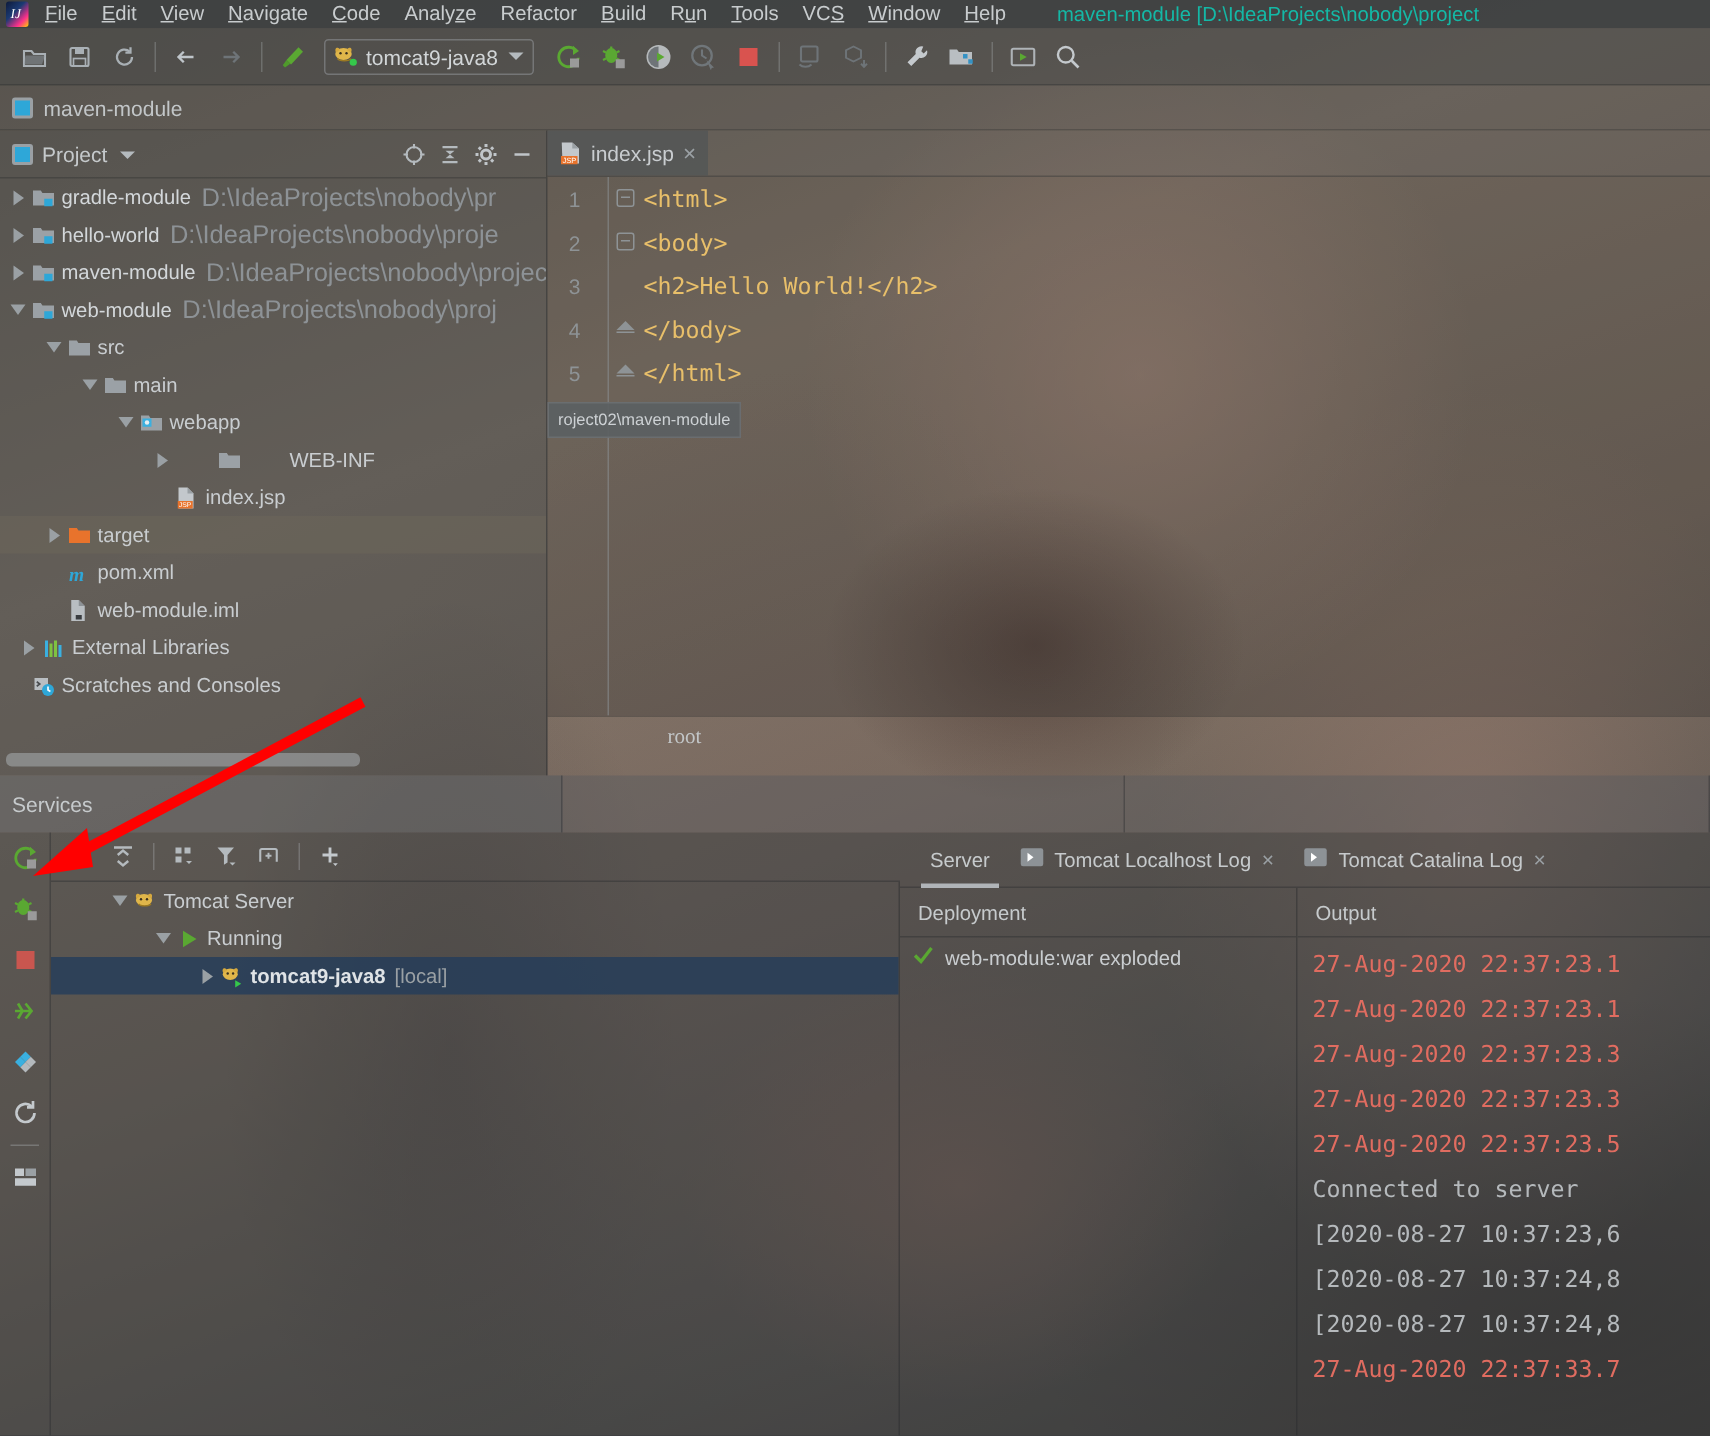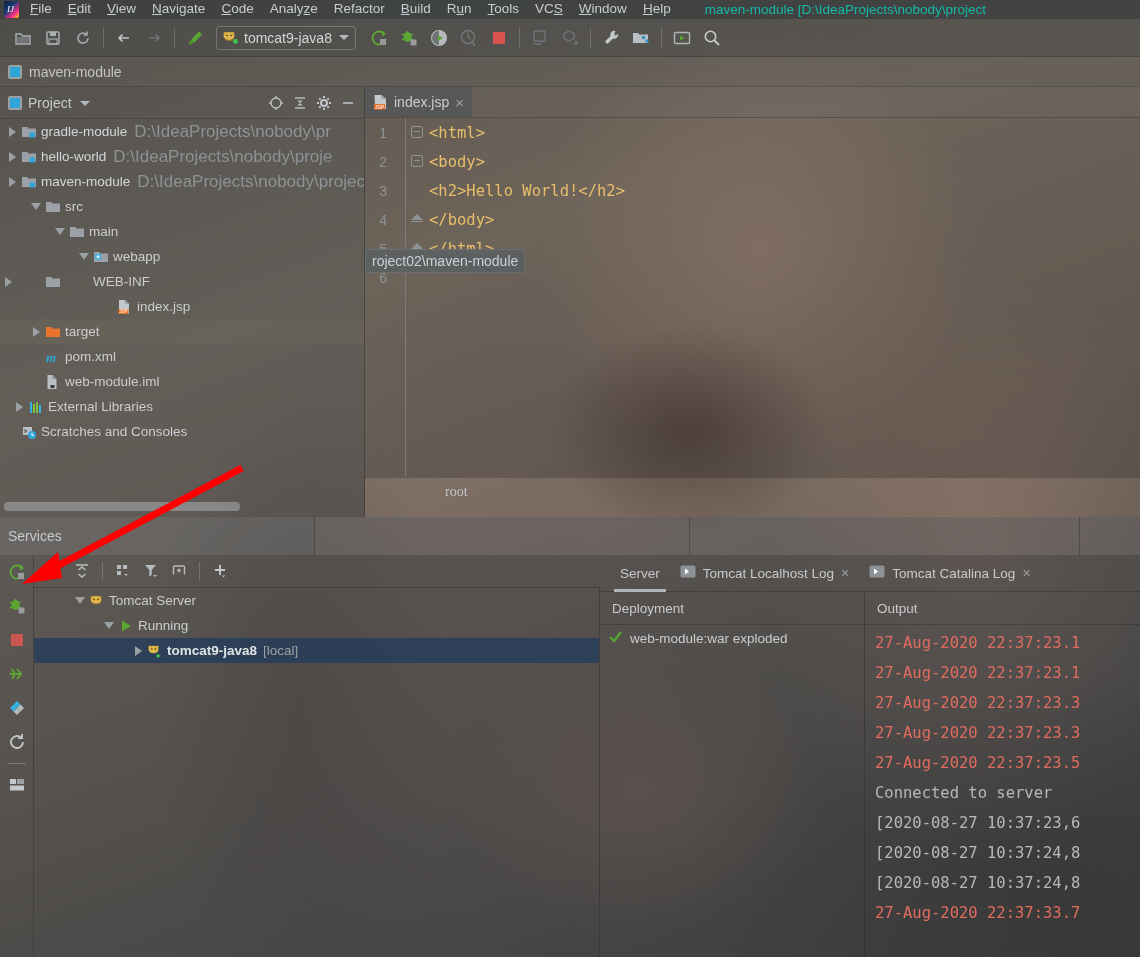--- a/index.html
+++ b/index.html
@@ -191,24 +191,24 @@
   }
   .fold.end::before { top: 8px; left: 0; width: 12px; }
   .guideline {
     position: absolute; left: 40px; top: 0; bottom: 0; width: 1px;
     background: rgba(140,145,150,0.55);
   }
   .ctext { white-space: pre; }
   .tag { color: #e8bf6a; }
 
   #tooltip {
-    position: absolute; left: 0; top: 162px; height: 24px;
+    position: absolute; left: 0; top: 181px; height: 24px;
     padding: 0 6px; display:flex; align-items:center;
     background: rgba(91,95,98,0.92);
-    color: #cdd1d4; font-size: 14px;
+    color: #cdd1d4; font-size: 11px;
     font-family: "Liberation Sans", sans-serif;
     border: 1px solid rgba(120,124,128,0.5);
     white-space: nowrap; z-index: 5; text-align: right;
   }
 
   #breadcrumb-bar {
     position: absolute; left: 0; right: 0; bottom: 0; height: 40px;
     border-top: 1px solid rgba(40,42,44,0.35);
     font-family: Liberation Serif, serif;
   }
@@ -216,21 +216,21 @@
     padding-left: 80px; line-height: 28px; color: #c2c6c8; font-size: 14px;
   }
 
   
   #splitter-row {
     position: absolute; left: 0; top: 517px; width: 1140px; height: 38px;
     background: rgba(88,92,96,0.45);
     display: flex; align-items: center;
   }
   #services-tab-head {
-    width: 315px; height: 38px; display: flex; align-items: center;
+    width: 375px; height: 38px; display: flex; align-items: center;
     padding-left: 8px; color: #c6cacc; font-size: 14px;
     border-right: 1px solid rgba(40,42,44,0.4);
     background: rgba(90,94,98,0.35);
   }
   .sp-cell { height: 38px; border-right: 1px solid rgba(40,42,44,0.4); }
 
   
   #services {
     position: absolute; left: 0; top: 555px; width: 1140px; height: 402px;
     background: rgba(60,63,65,0.55);
@@ -540,20 +540,33 @@
             </div>
             <div class="ticon">
               <svg width="16" height="16" viewBox="0 0 16 16">
                 <path d="M1 3h5.2l1.1 1.6H15V13H1z" fill="#9ba1a6"></path>
                 <rect x="8.5" y="8.5" width="5.5" height="5" fill="#2ea7d8"></rect>
               </svg>
             </div>
             <span class="tlabel bold">maven-module</span>
             <span class="tpath">D:\IdeaProjects\nobody\project02\maven-module</span>
           </div>
+          <div class="tnode" style="padding-left: 4px;">
+            <div class="tw">
+              <div class="arrow-d"></div>
+            </div>
+            <div class="ticon">
+              <svg width="16" height="16" viewBox="0 0 16 16">
+                <path d="M1 3h5.2l1.1 1.6H15V13H1z" fill="#9ba1a6"></path>
+                <rect x="8.5" y="8.5" width="5.5" height="5" fill="#2ea7d8"></rect>
+              </svg>
+            </div>
+            <span class="tlabel bold">web-module</span>
+            <span class="tpath">D:\IdeaProjects\nobody\proj</span>
+          </div>
           <div class="tnode" style="padding-left: 28px;">
             <div class="tw">
               <div class="arrow-d"></div>
             </div>
             <div class="ticon">
               <svg width="16" height="16" viewBox="0 0 16 16">
                 <path d="M1 3h5.2l1.1 1.6H15V13H1z" fill="#9ba1a6"></path>
               </svg>
             </div>
             <span class="tlabel">src</span>
@@ -575,21 +588,21 @@
             </div>
             <div class="ticon">
               <svg width="16" height="16" viewBox="0 0 16 16">
                 <path d="M1 3h5.2l1.1 1.6H15V13H1z" fill="#9ba1a6"></path>
                 <rect x="2" y="5" width="6" height="5.5" fill="#3ab0e0"></rect>
                 <circle cx="5" cy="7.7" r="1.5" fill="#e8eef2"></circle>
               </svg>
             </div>
             <span class="tlabel">webapp</span>
           </div>
-          <div class="tnode" style=" gap: 28px;">
+          <div class="tnode" style="padding-left: 100px; gap: 28px;">
             <div class="tw">
               <div class="arrow-r"></div>
             </div>
             <div class="ticon">
               <svg width="16" height="16" viewBox="0 0 16 16">
                 <path d="M1 3h5.2l1.1 1.6H15V13H1z" fill="#9ba1a6"></path>
               </svg>
             </div>
             <span class="tlabel">WEB-INF</span>
           </div>

